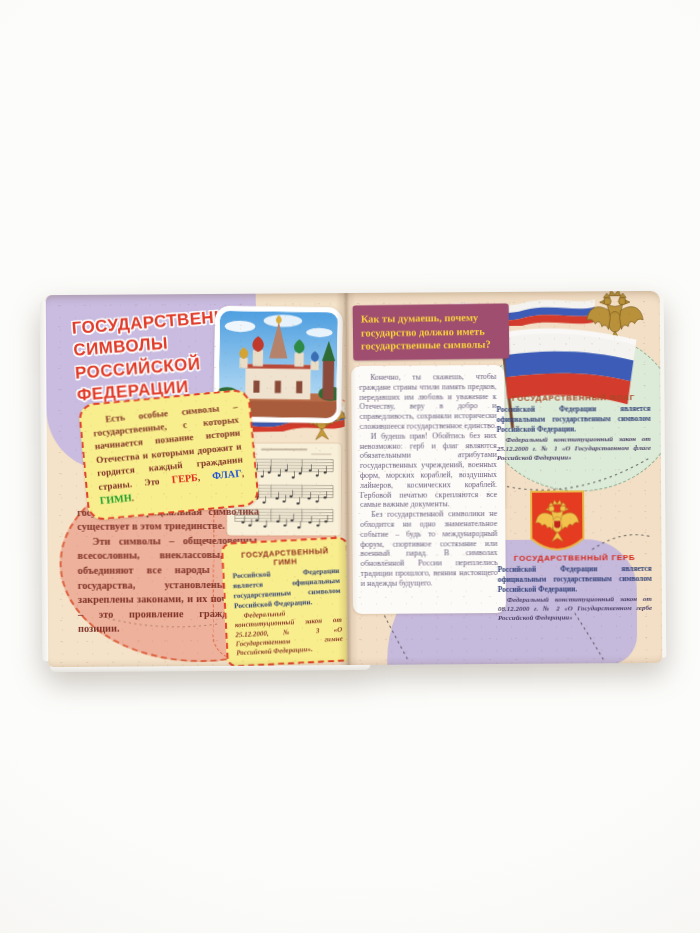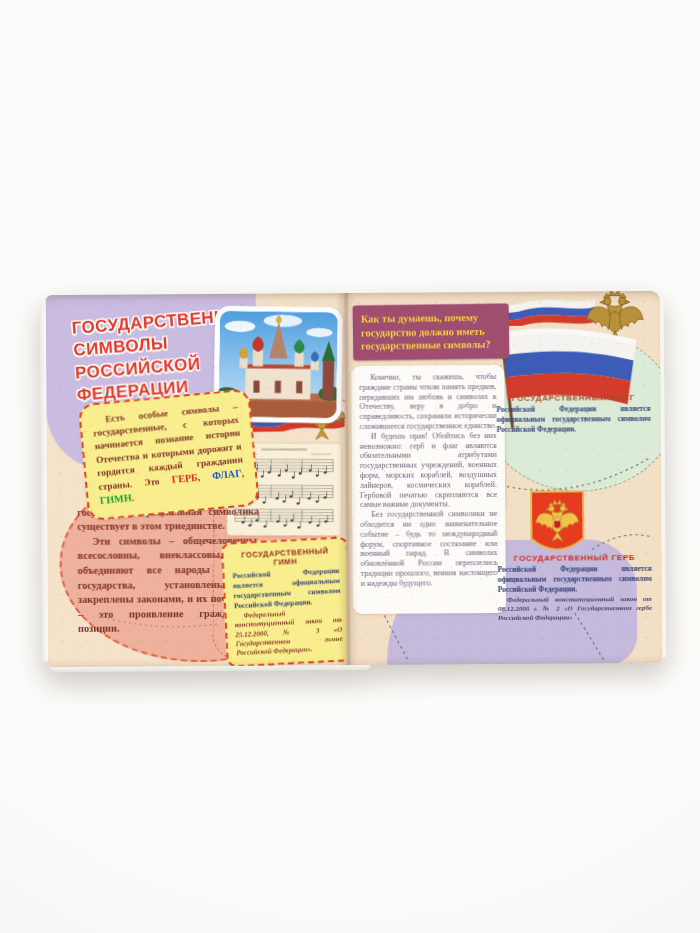--- a/index.html
+++ b/index.html
@@ -287,39 +287,40 @@
         <svg viewBox="0 0 64 64" fill="#b8913a" stroke="#7d5c1c" stroke-width=".8">
           <use href="#eagle-sym" width="64" height="64"></use>
         </svg>
       </div>
 
       <div class="q-header">
         <span>Как ты думаешь, почему государство должно иметь государственные символы?</span>
       </div>
 
       <div class="white-panel">
-        <p>Конечно, ты скажешь, чтобы граждане страны чтили память предков, передавших им любовь и символах к Отечеству, веру в добро и справедливость, сохраняли исторически сложившееся государственное единство.</p>
+        <p>Конечно, ты скажешь, чтобы граждане страны чтили память предков, передавших им любовь и уважение к Отечеству, веру в добро и справедливость, сохраняли исторически сложившееся государственное единство.</p>
         <p>И будешь прав! Обойтись без них невозможно: герб и флаг являются обязательными атрибутами государственных учреждений, военных форм, морских кораблей, воздушных лайнеров, космических кораблей. Гербовой печатью скрепляются все самые важные документы.</p>
         <p>Без государственной символики не обходится ни одно знаменательное событие – будь то международный форум, спортивное состязание или военный парад. В символах обновлённой России переплелись традиции прошлого, веяния настоящего и надежды будущего.</p>
       </div>
 
       <div class="big-flag">
         <svg viewBox="0 0 160 112">
           <line x1="15" y1="8" x2="26" y2="106" stroke="#7a4a30" stroke-width="3"></line>
           <circle cx="14.5" cy="7" r="2.4" fill="#c79a3a"></circle>
           <path d="M18 14 C60 6 105 12 146 22 L143 42 C104 32 62 30 19 36 Z" fill="#f4f3ef"></path>
           <path d="M19 36 C62 30 104 32 143 42 L140 62 C103 52 63 52 20 57 Z" fill="#3c5cb8"></path>
           <path d="M20 57 C63 52 103 52 140 62 L137 84 C102 74 64 72 21 78 Z" fill="#d33b2c"></path>
           <path d="M18 14 C60 6 105 12 146 22 L145.2 27 C104 17 61 11 18.5 19 Z" fill="#ffffff" opacity=".45"></path>
         </svg>
       </div>
 
       <div class="caption flag-cap">
         <div class="cap-title t-flag">ГОСУДАРСТВЕННЫЙ ФЛАГ</div>
         <p class="cap-body">Российской Федерации является официальным государственным символом Российской Федерации.</p>
+        <p class="cap-law">Федеральный конституционный закон от 25.12.2000 г. № 1 «О Государственном флаге Российской Федерации»</p>
       </div>
 
       <div class="gerb">
         <svg viewBox="0 0 60 72">
           <path d="M4 3 H56 V50 Q30 72 4 50 Z" fill="#e53b20" stroke="#e8b84a" stroke-width="2"></path>
           <g fill="#f2c24d" stroke="#a4761e" stroke-width=".7">
             <use href="#eagle-sym" x="7" y="7" width="46" height="52"></use>
           </g>
           <path d="M26.5 32 h7 v6 q-3.5 4 -7 0 z" fill="#c0271a" stroke="#e8c05a" stroke-width=".8"></path>
         </svg>

